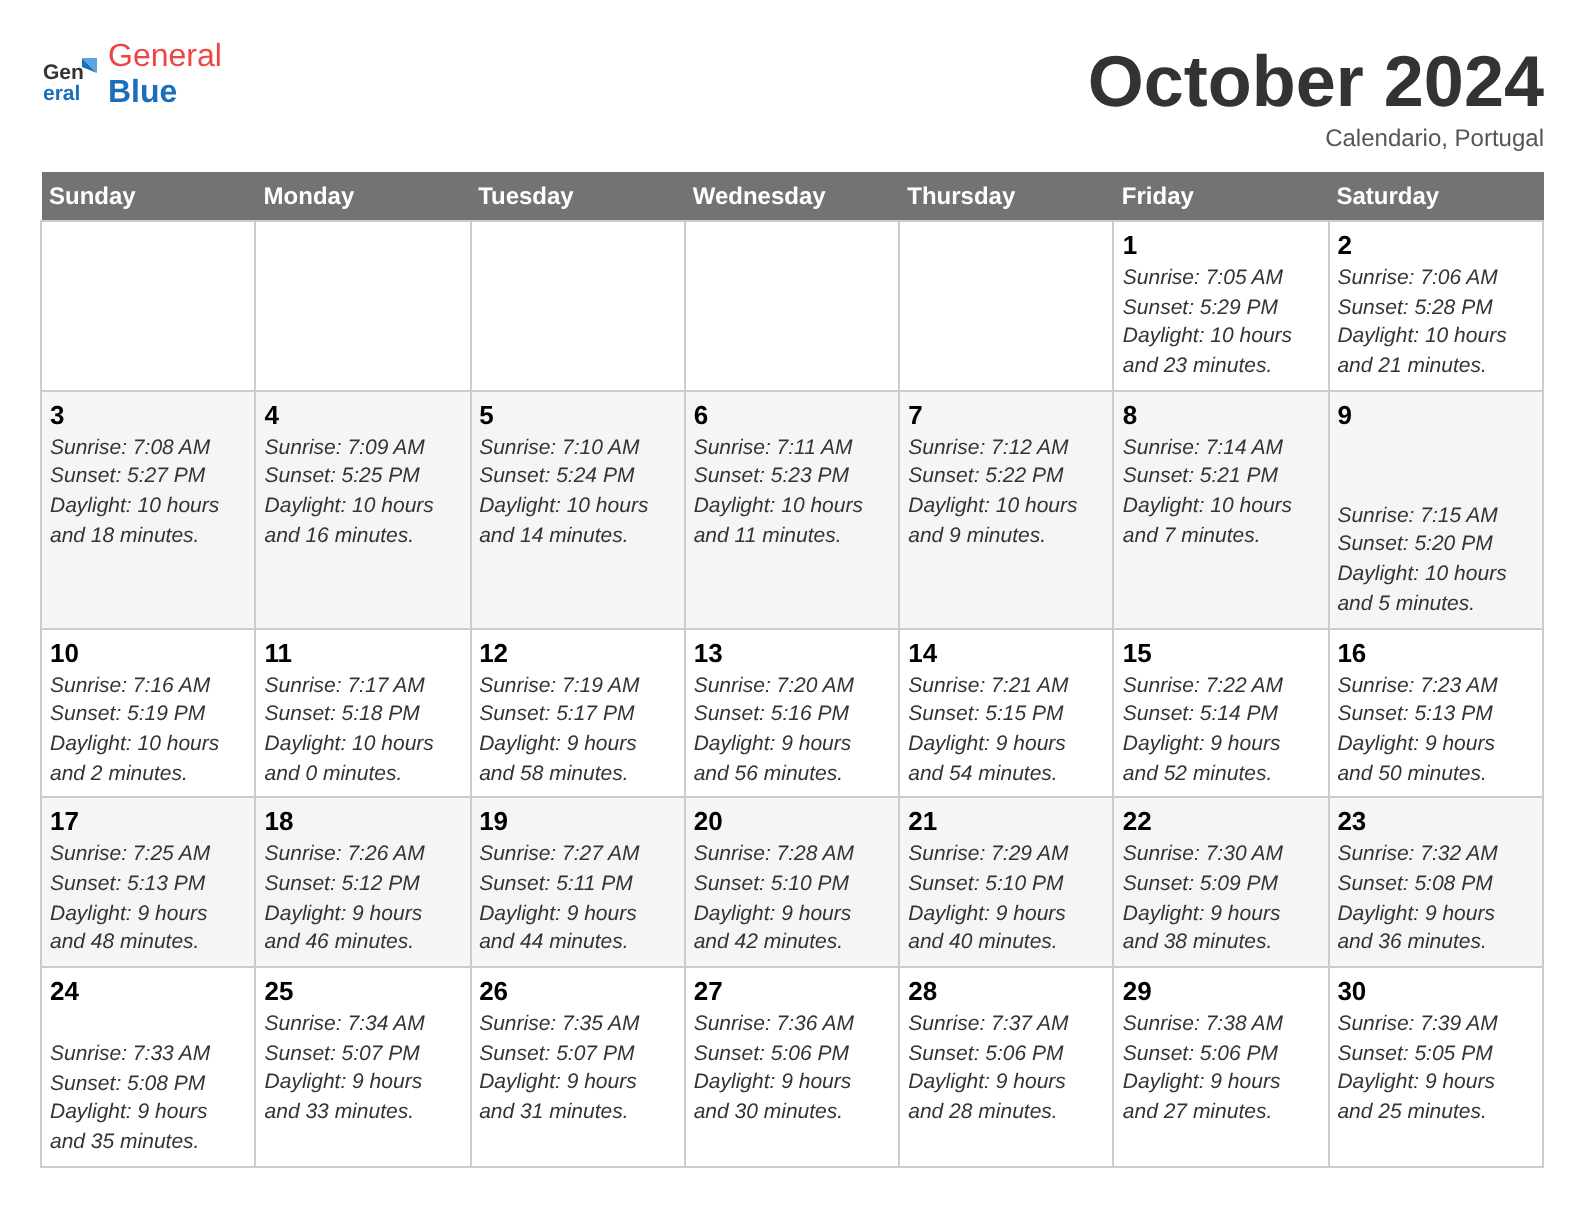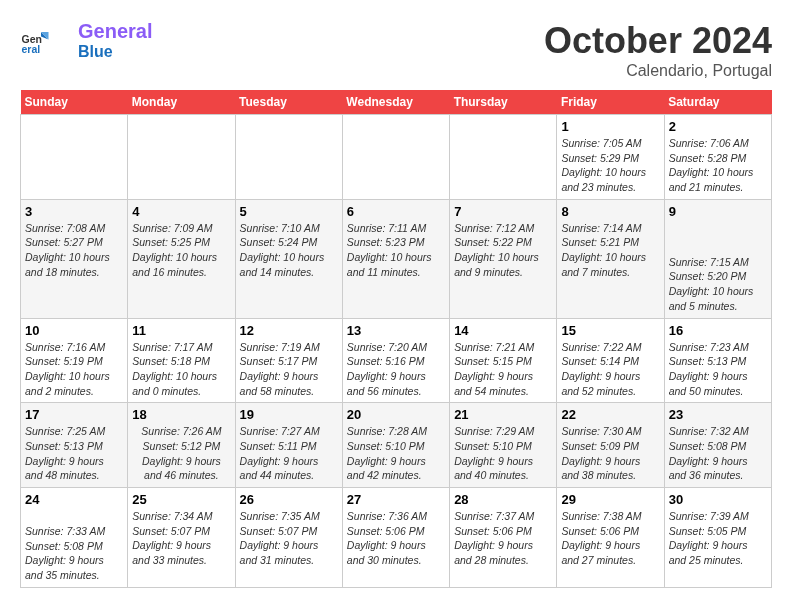--- a/index.html
+++ b/index.html
@@ -12,46 +12,45 @@
     }
     .header-section {
       display: flex;
       justify-content: space-between;
       align-items: flex-start;
       margin-bottom: 10px;
     }
     .logo {
       display: flex;
       align-items: center;
-      gap: 24px;
     }
     .logo-icon {
       width: 30px;
       height: 30px;
       margin-right: 4px;
     }
     .title-block {
       text-align: right;
     }
     .month-title {
       font-size: 36px;
       font-weight: bold;
       color: #333;
     }
     .subtitle {
-      font-size: 16px;
+      font-size: 12px;
       color: #555;
     }
     table {
       width: 100%;
       border-collapse: collapse;
       font-size: 11px;
     }
     th {
-      background-color: #ef4444;
+      background-color: #737373;
       color: #fff;
       padding: 5px 4px;
       text-align: left;
       font-size: 12px;
     }
     td {
       border: 1px solid #ccc;
       vertical-align: top;
       padding: 4px;
       width: 14.28%;
@@ -85,21 +84,21 @@
 
 <div class="header-section">
   <div class="logo">
     <svg class="logo-icon" viewBox="0 0 40 40">
       <text x="2" y="22" font-size="14" font-weight="bold" fill="#333">Gen</text>
       <text x="2" y="36" font-size="14" font-weight="bold" fill="#1a6fbd">eral</text>
       <polygon points="28,8 38,18 28,14" fill="#1a6fbd"></polygon>
       <polygon points="28,8 38,8 38,18" fill="#5ba3e0"></polygon>
     </svg>
     <div>
-      <div style="font-size:20px;font-weight:bold;color:#8b5cf6;">General</div>
+      <div style="font-size:16px;font-weight:normal;color:#ef4444;">General</div>
       <div style="font-size:16px;font-weight:bold;color:#1a6fbd;">Blue</div>
     </div>
   </div>
   <div class="title-block">
     <div class="month-title">October 2024</div>
     <div class="subtitle">Calendario, Portugal</div>
   </div>
 </div>
 
 <table>
@@ -224,21 +223,21 @@
       </tr>
       <tr>
         <td>
           <span class="day-num">17</span>
           <div class="day-info" style="white-space: pre-line;">Sunrise: 7:25 AM
 Sunset: 5:13 PM
 Daylight: 9 hours and 48 minutes.</div>
         </td>
         <td>
           <span class="day-num">18</span>
-          <div class="day-info" style="white-space: pre-line; text-align: center;">Sunrise: 7:26 AM
+          <div class="day-info" style="white-space: pre-line;">Sunrise: 7:26 AM
 Sunset: 5:12 PM
 Daylight: 9 hours and 46 minutes.</div>
         </td>
         <td>
           <span class="day-num">19</span>
           <div class="day-info" style="white-space: pre-line;">Sunrise: 7:27 AM
 Sunset: 5:11 PM
 Daylight: 9 hours and 44 minutes.</div>
         </td>
         <td>

